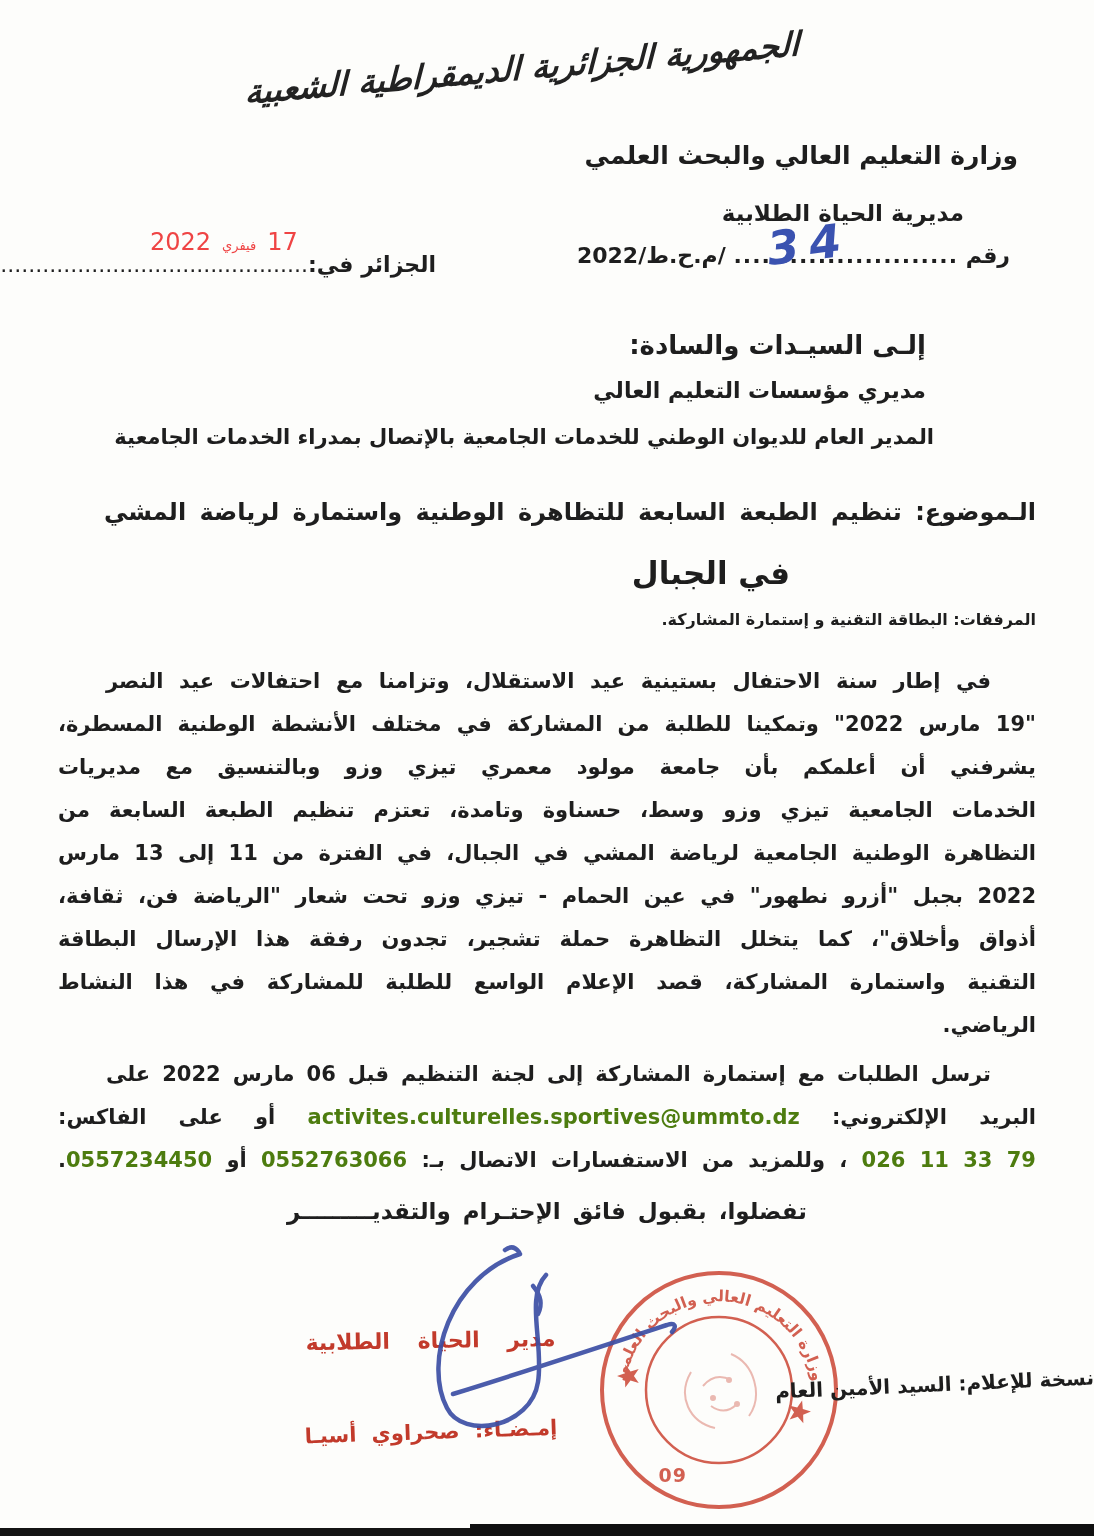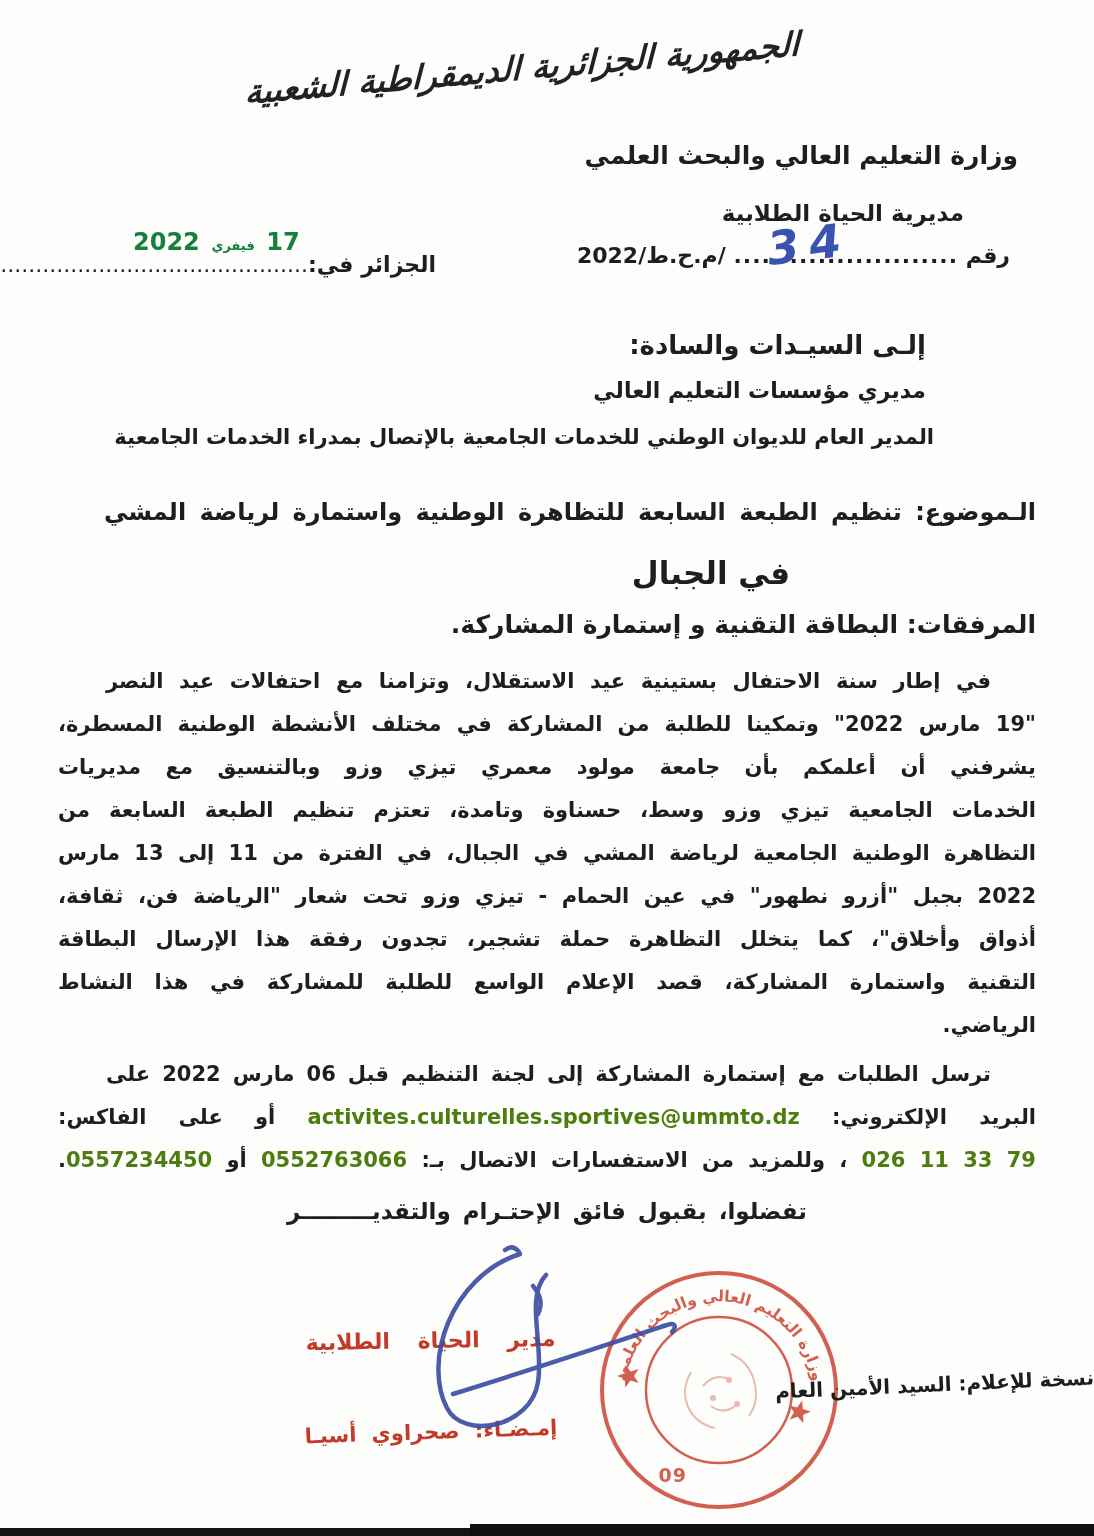--- a/index.html
+++ b/index.html
@@ -31,35 +31,35 @@
   .ref-dots-wrap{position:relative;display:inline-block;letter-spacing:1px;}
   .handwritten-number{
     position:absolute;top:-26px;left:34px;
     color:#3a52b0;font-size:46px;font-weight:bold;font-style:italic;
     letter-spacing:10px;transform:rotate(-7deg);
   }
 
   .date-line{top:252px;left:76px;width:360px;font-size:22px;font-weight:bold;white-space:nowrap;direction:rtl;}
   .date-line .dots{letter-spacing:1px;font-weight:normal;}
   .date-stamp{
-    position:absolute;top:-24px;left:57px;
-    color:#15803d;font-weight:bold;white-space:nowrap;direction:rtl;
+    position:absolute;top:-24px;left:74px;
+    color:#ef4444;font-weight:normal;white-space:nowrap;direction:rtl;
   }
   .date-stamp .num{font-size:24px;letter-spacing:5px;}
   .date-stamp .mon{font-size:13px;margin:0 4px;}
 
   
   .rcpt-heading{top:330px;right:168px;font-size:26px;font-weight:bold;white-space:nowrap;}
   .rcpt-line1{top:378px;right:168px;font-size:22px;font-weight:bold;white-space:nowrap;}
   .rcpt-line2{top:425px;right:160px;font-size:21px;font-weight:bold;white-space:nowrap;}
 
   
   .subject-1{top:498px;right:58px;font-size:24px;font-weight:bold;white-space:nowrap;word-spacing:5px;}
   .subject-2{top:555px;right:304px;font-size:31px;font-weight:bold;white-space:nowrap;}
-  .attachments{top:610px;right:58px;font-size:25px;font-weight:bold;white-space:nowrap;}
+  .attachments{top:610px;right:58px;font-size:16px;font-weight:bold;white-space:nowrap;}
 
   
   .letter-body{top:660px;right:58px;left:58px;font-size:21px;font-weight:bold;}
   .jline{
     text-align:justify;text-align-last:justify;
     line-height:43px;height:43px;overflow:visible;white-space:nowrap;
   }
   .jline.indent{padding-right:45px;margin-left:48px;}
   .jline.last{text-align-last:right;}
   .p2{margin-top:6px;}

